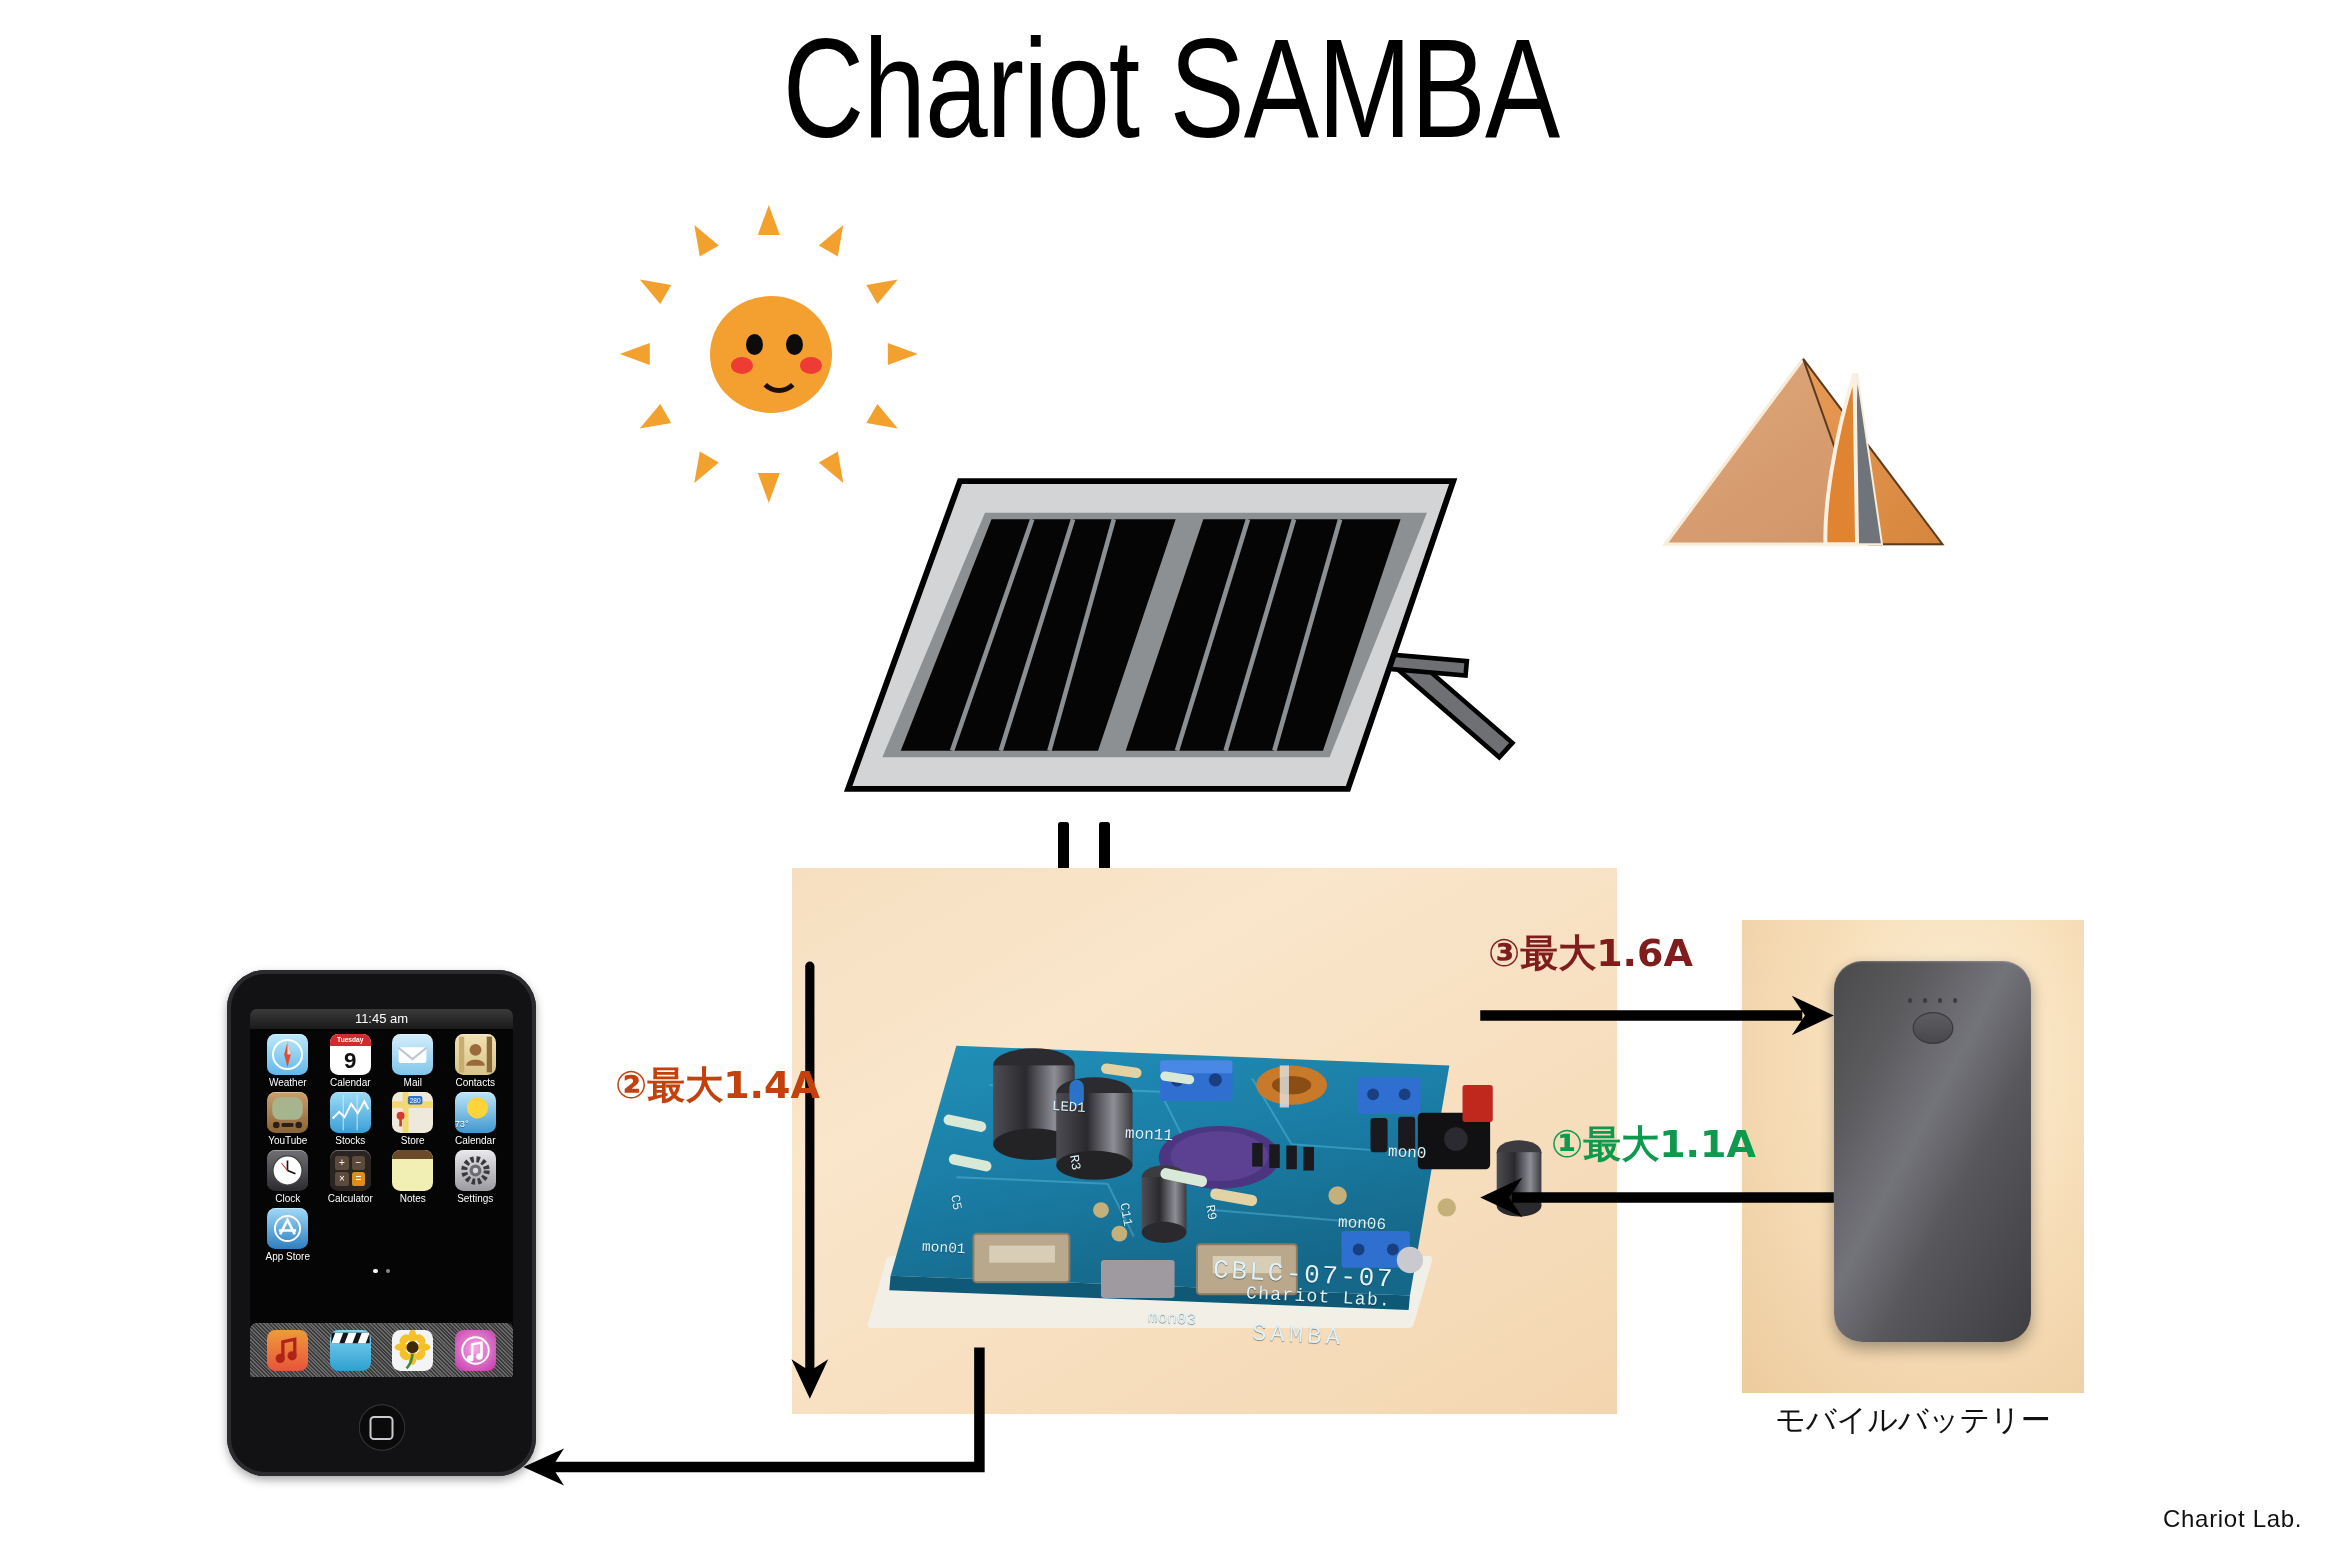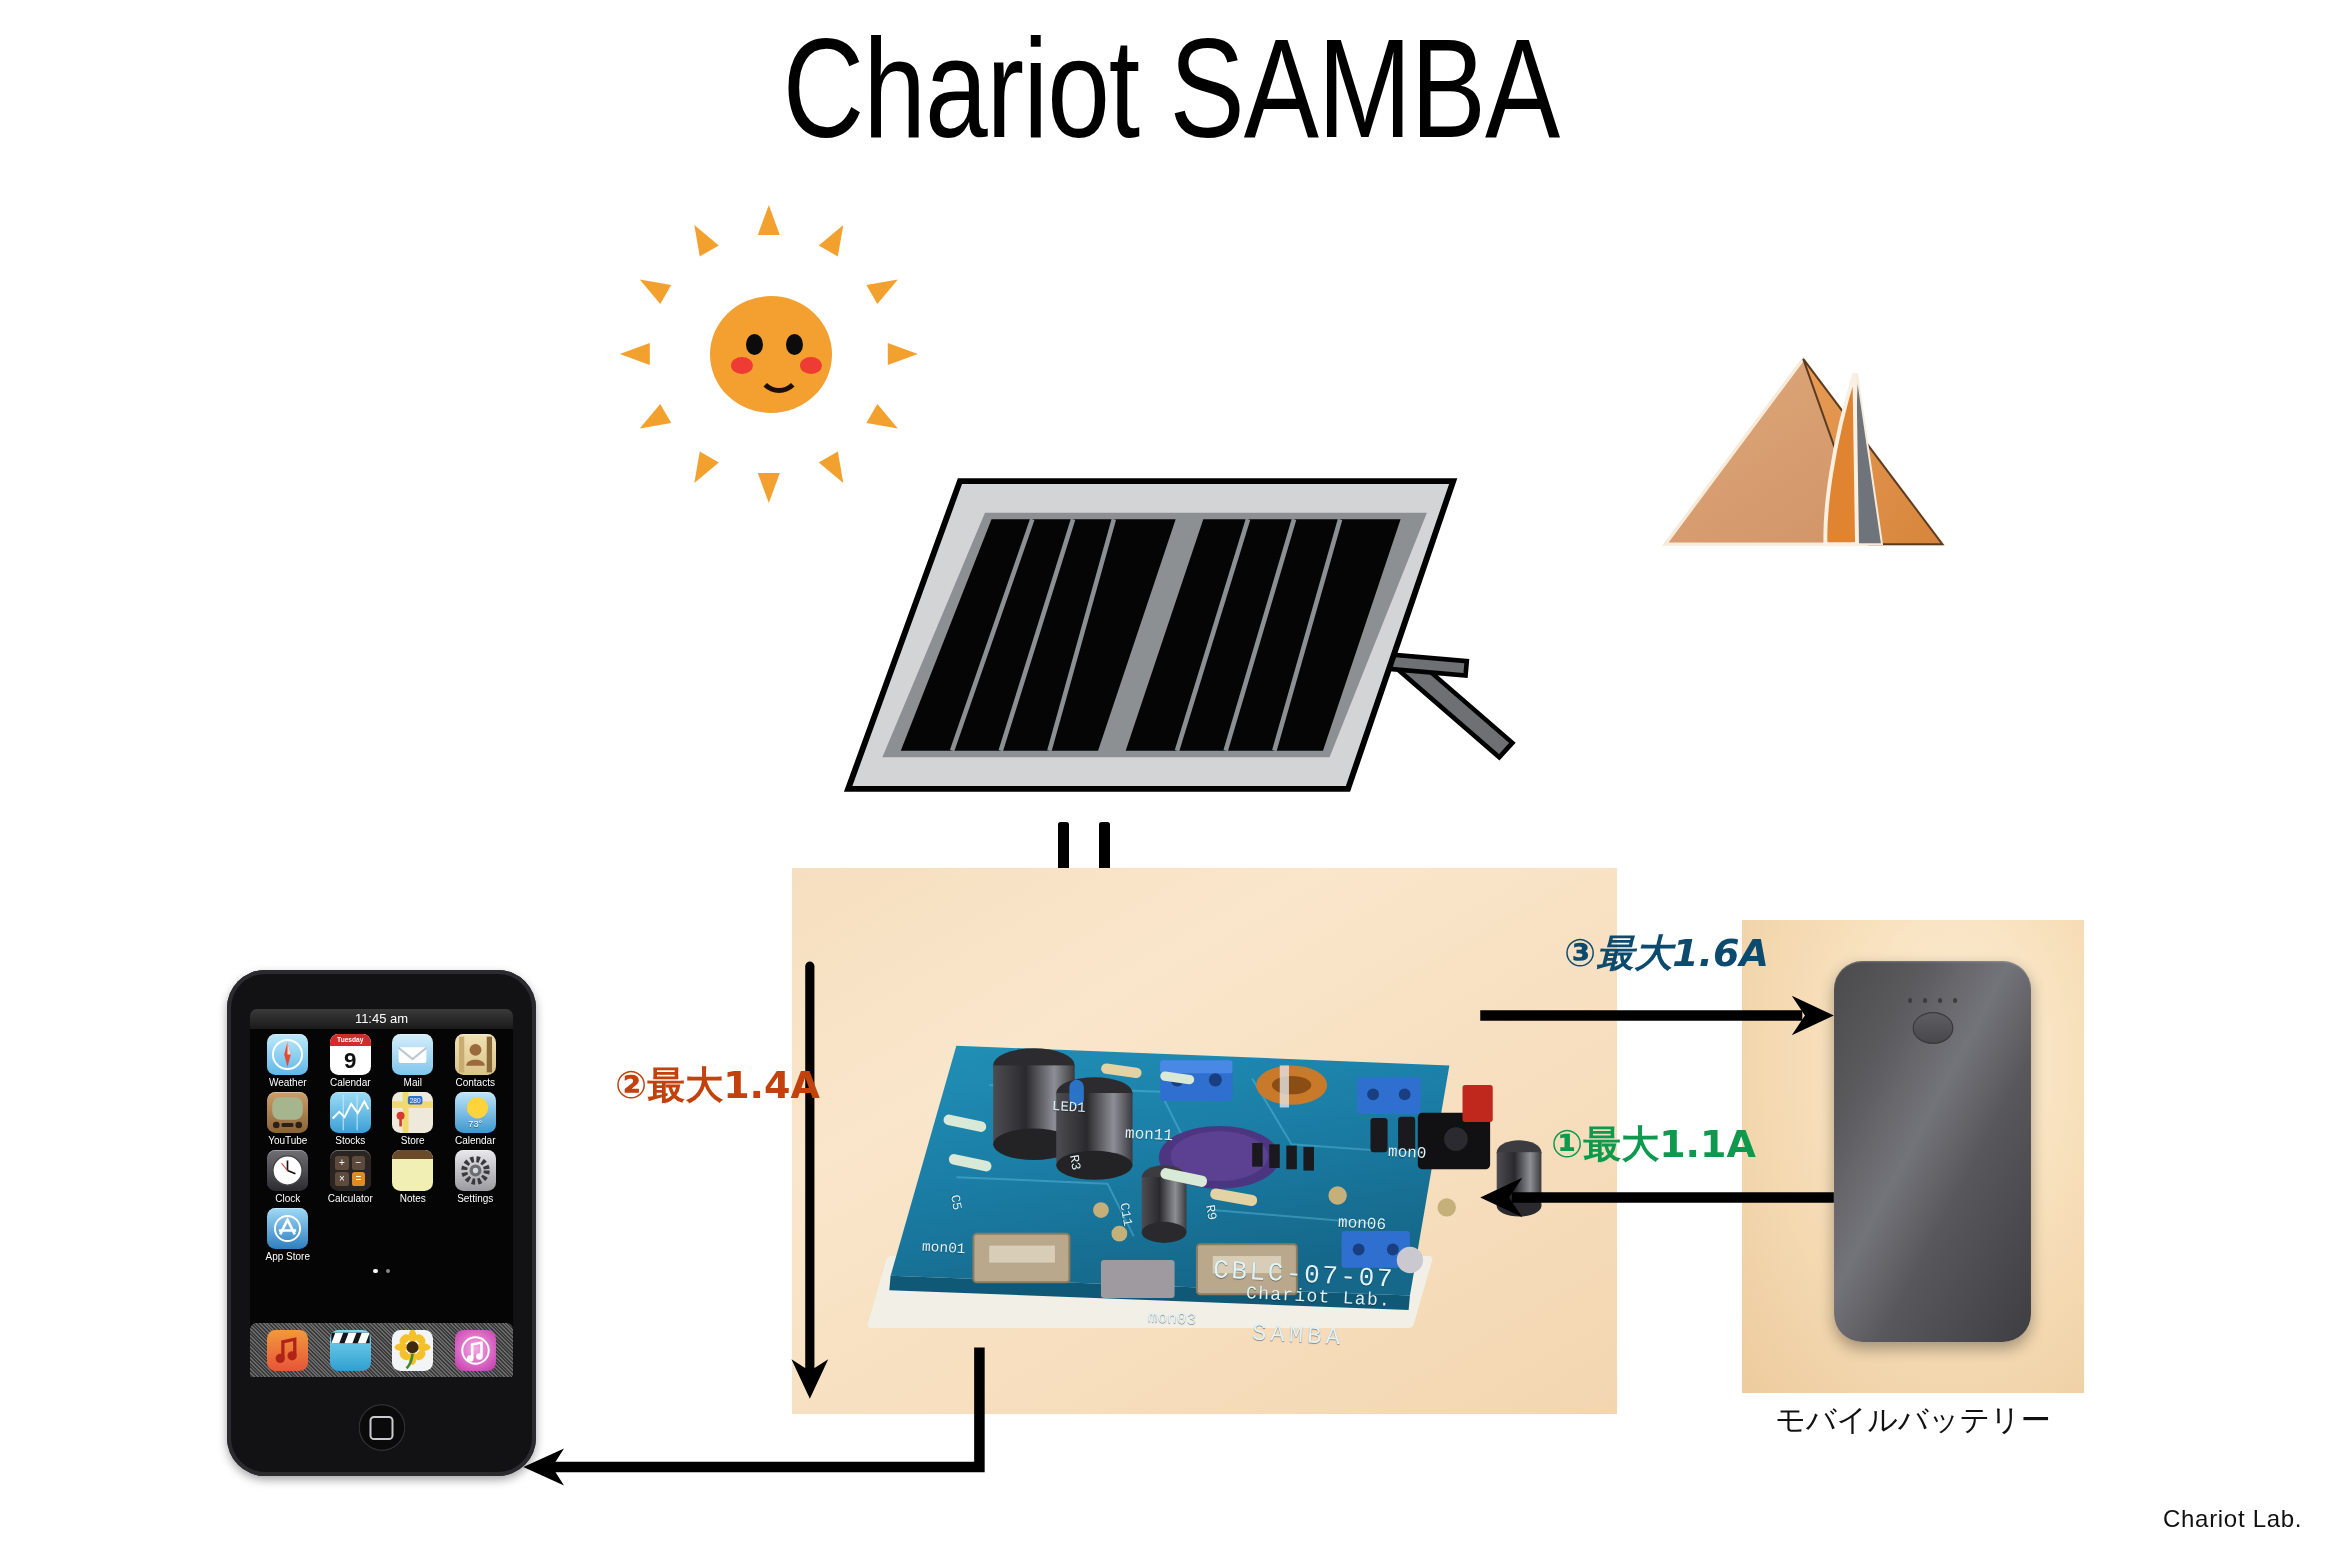--- a/index.html
+++ b/index.html
@@ -92,21 +92,21 @@
         display:flex;gap:10.5px;}
   #battery .leds i{width:4.6px;height:4.6px;border-radius:50%;background:#3c3c40;display:block;}
   #batt-caption{left:1742px;top:1400px;width:342px;text-align:center;
         font-size:30px;color:#111;
         font-family:"DejaVu Sans","Liberation Sans",sans-serif;}
 
   
   .alabel{font-size:38px;font-weight:700;white-space:nowrap;
           font-family:"DejaVu Sans","Liberation Sans",sans-serif;}
   #lbl2{left:615px;top:1060px;color:#c2410c;}
-  #lbl3{left:1564px;top:928px;color:#0c4a6e;font-style:italic;}
+  #lbl3{left:1488px;top:928px;color:#7f1d1d;}
   #lbl1{left:1551px;top:1119px;color:#0E9A4E;}
 
   
   #credit{left:2163px;top:1505px;font-size:24px;color:#111;
           font-family:"Liberation Sans","DejaVu Sans",sans-serif;letter-spacing:0.7px;}
 
   
   #arrows{left:0;top:0;width:2342px;height:1561px;pointer-events:none;}
 </style>
 </head>
@@ -383,21 +383,21 @@
           </svg>
         </div>
         <div class="lbl">Store</div>
       </div>
 
       <div class="app">
         <div class="tile" style="background:linear-gradient(#bfe6fa,#3f97cf);position:relative;">
           <svg width="41" height="41" viewBox="0 0 62 62">
             <circle cx="34" cy="24" r="16" fill="#ffd43a"></circle>
           </svg>
-          <span style="position:absolute;left:0;right:0;bottom:4px;text-align:center;color:#fff;
+          <span style="position:absolute;left:0;right:0;bottom:4px;text-align:left;color:#fff;
                        font-size:9.2px;text-shadow:0 0.7px 0.7px #2a5f80;">73°</span>
         </div>
         <div class="lbl">Calendar</div>
       </div>
 
       <div class="app">
         <div class="tile" style="background:linear-gradient(#6f6f74,#2c2c30);">
           <svg width="41" height="41" viewBox="0 0 62 62">
             <circle cx="31" cy="31" r="22" fill="#fff" stroke="#444" stroke-width="2"></circle>
             <line x1="31" y1="31" x2="31" y2="16" stroke="#111" stroke-width="2.5"></line>

